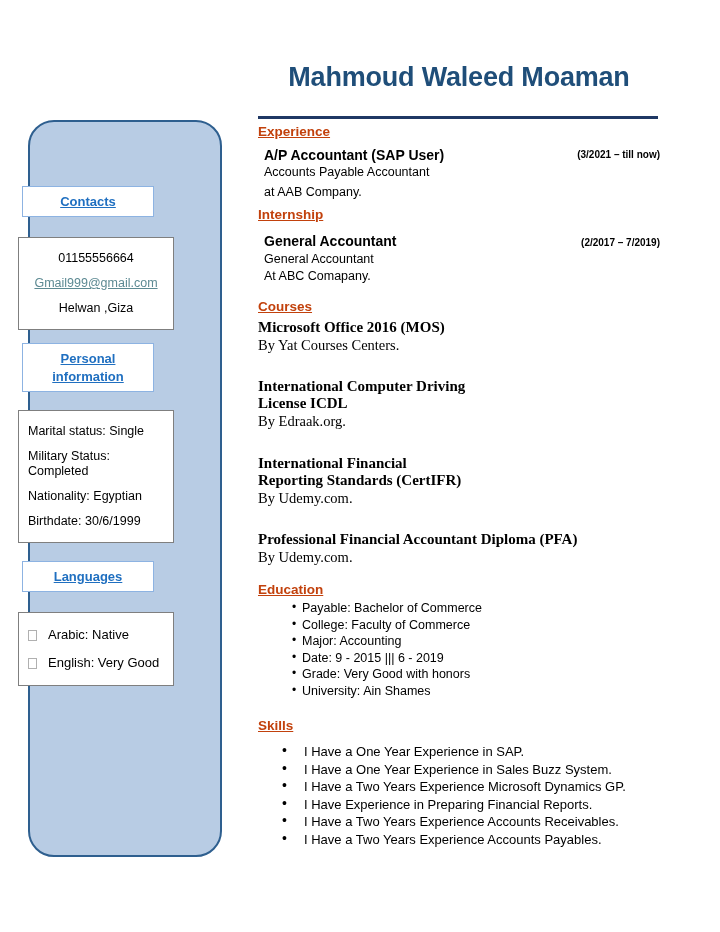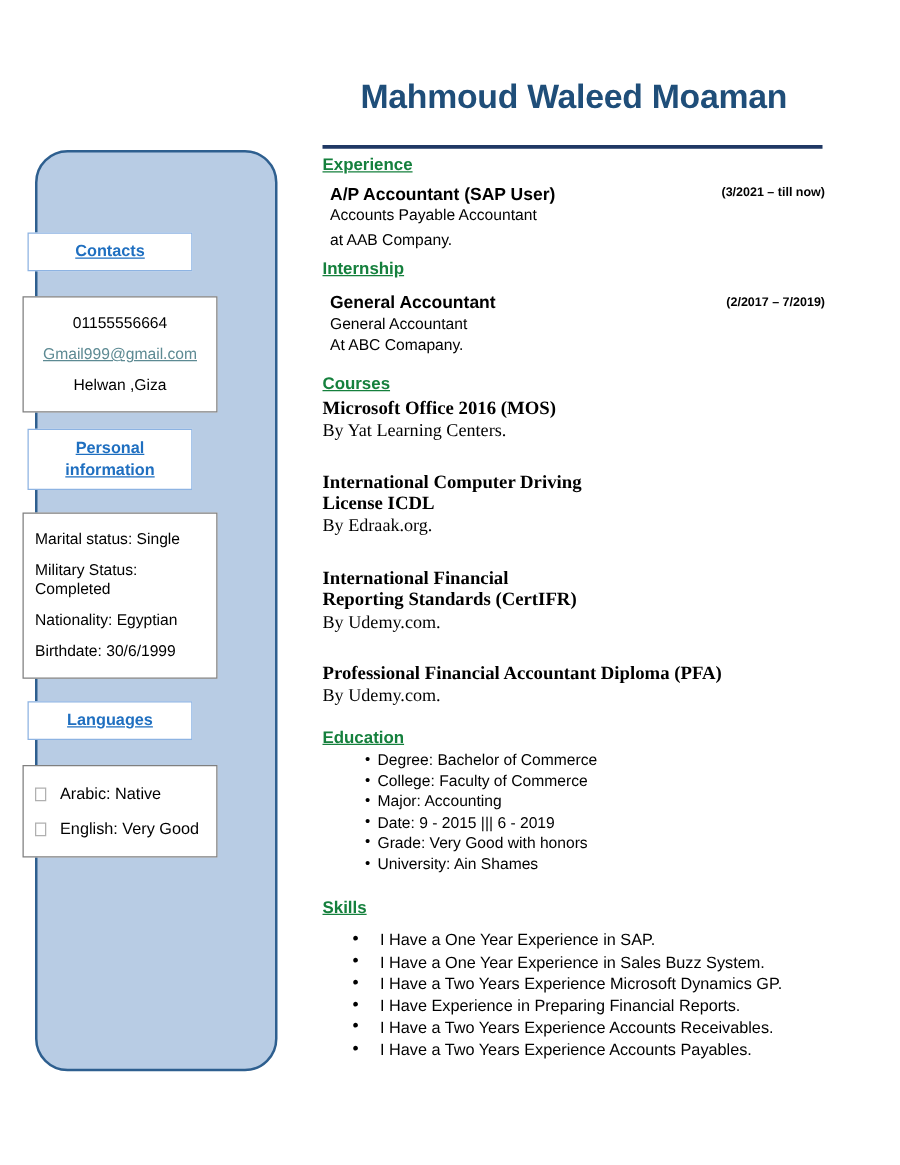--- a/index.html
+++ b/index.html
@@ -114,21 +114,21 @@
   .main {
     position: absolute;
     left: 258px;
     top: 124px;
     width: 402px;
   }
   .sec-head {
     font-family: "Liberation Sans", sans-serif;
     font-size: 13.5px;
     font-weight: bold;
-    color: #15803d;
+    color: #c2410c;
     text-decoration: underline;
     margin: 0;
   }
   .entry { position: relative; }
   .entry-title {
     font-family: "Liberation Sans", sans-serif;
     font-size: 14px;
     font-weight: bold;
     color: #000000;
     padding-left: 6px;
@@ -259,41 +259,41 @@
     <div class="entry-date" style="top:4px;">(2/2017 – 7/2019)</div>
     <div class="entry-title">General Accountant</div>
     <div class="entry-sub" style="margin-top:3px;">General Accountant</div>
     <div class="entry-sub" style="margin-top:3px;">At ABC Comapany.</div>
   </div>
 
   <div class="sec-head" style="margin-top:16px;">Courses</div>
 
   <div style="margin-top:5px;">
     <div class="course-title">Microsoft Office 2016 (MOS)</div>
-    <div class="course-by">By Yat Learning Centers.</div>
+    <div class="course-by">By Yat Courses Centers.</div>
   </div>
 
   <div style="margin-top:24px;">
     <div class="course-title">International Computer Driving<br>License ICDL</div>
     <div class="course-by">By Edraak.org.</div>
   </div>
 
   <div style="margin-top:25px;">
     <div class="course-title">International Financial<br>Reporting Standards (CertIFR)</div>
     <div class="course-by">By Udemy.com.</div>
   </div>
 
   <div style="margin-top:24px;">
     <div class="course-title">Professional Financial Accountant Diploma (PFA)</div>
     <div class="course-by">By Udemy.com.</div>
   </div>
 
   <div class="sec-head" style="margin-top:16px;">Education</div>
   <ul class="edu-list">
-    <li>Degree: Bachelor of Commerce</li>
+    <li>Payable: Bachelor of Commerce</li>
     <li>College: Faculty of Commerce</li>
     <li>Major: Accounting</li>
     <li>Date: 9 - 2015 |||  6 - 2019</li>
     <li>Grade: Very Good with honors</li>
     <li>University: Ain Shames</li>
   </ul>
 
   <div class="sec-head" style="margin-top:19px;">Skills</div>
   <ul class="skills-list">
     <li>I Have a One Year Experience in SAP.</li>

